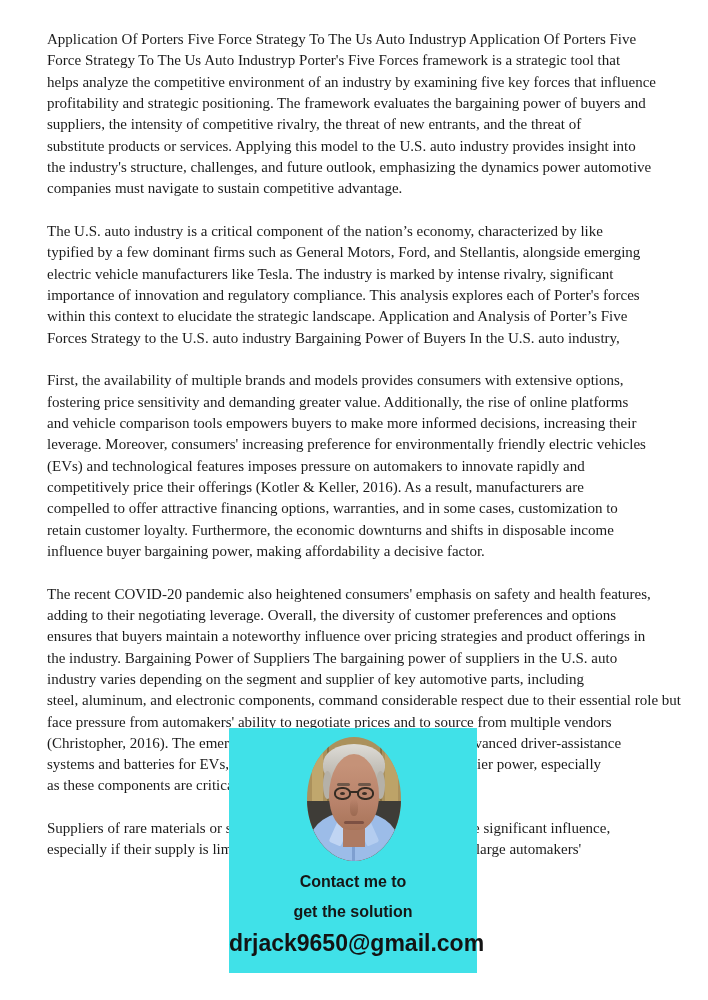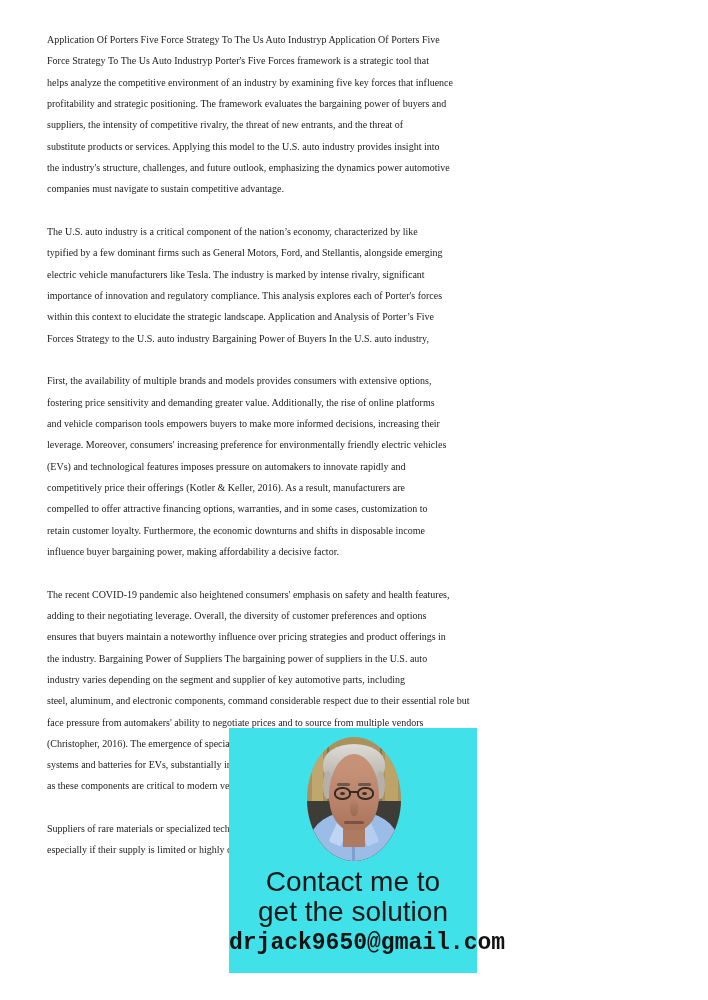--- a/index.html
+++ b/index.html
@@ -1,18 +1,18 @@
 <!DOCTYPE html>
 <html><head>
 <meta charset="utf-8">
 <style>
   html,body{margin:0;padding:0;background:#ffffff;}
   .page{position:relative;width:708px;height:1000px;background:#ffffff;overflow:hidden;
         font-family:"Liberation Serif",serif;color:#1b1b1b;}
-  .doc{position:absolute;left:47px;top:29px;width:630px;font-size:10px;line-height:21.33px;}
+  .doc{position:absolute;left:47px;top:29px;width:630px;font-size:15px;line-height:21.33px;}
   .para{margin:0 0 21.33px 0;}
   .line{white-space:nowrap;}
 
   
   .ad{position:absolute;left:229px;top:728px;width:248px;height:245px;background:#40E1E8;text-align:center;}
   .photo{position:absolute;left:78px;top:9px;width:94px;height:124px;border-radius:50%;overflow:hidden;background:#ab915c;}
   .photo *{position:absolute;}
   .ph-stripe-l{left:5px;top:0;width:11px;height:78px;background:#c0a76d;}
   .ph-stripe-r{right:3px;top:0;width:13px;height:80px;background:#bda368;}
   .ph-seam{left:20px;top:0;width:2px;height:76px;background:#8a7344;}
@@ -35,22 +35,22 @@
   .ph-glass-l{left:5px;}
   .ph-glass-r{left:28px;}
   .ph-bridge{left:21px;top:44px;width:8px;height:2px;background:#342b23;}
   .ph-eye{top:45px;width:5px;height:3px;background:#3c2f26;border-radius:50%;}
   .ph-eye-l{left:11px;}
   .ph-eye-r{left:33px;}
   .ph-nose{left:21px;top:52px;width:8px;height:17px;background:linear-gradient(180deg,rgba(0,0,0,0),#9c6a52);border-radius:40%;}
   .ph-mouth{left:15px;top:74px;width:20px;height:3px;background:#7d5143;border-radius:2px;}
 
   .ad-text{position:absolute;left:0;right:0;top:139px;}
-  .ad-line{font-family:"Liberation Sans",sans-serif;font-weight:400;font-size:28px;line-height:30px;color:#161616;}
-  .ad-email{font-family:Liberation Mono, monospace;font-weight:700;font-size:23px;line-height:32px;color:#131313;}
+  .ad-line{font-family:"Liberation Sans",sans-serif;font-weight:700;font-size:16px;line-height:30px;color:#161616;}
+  .ad-email{font-family:Liberation Sans, sans-serif;font-weight:700;font-size:23px;line-height:32px;color:#131313;}
 </style>
 </head>
 <body>
 
 <div class="page">
 
   <div class="doc">
     <div class="para">
       <div class="line">Application Of Porters Five Force Strategy To The Us Auto Industryp Application Of Porters Five</div>
       <div class="line">Force Strategy To The Us Auto Industryp Porter's Five Forces framework is a strategic tool that</div>
@@ -74,21 +74,21 @@
       <div class="line">fostering price sensitivity and demanding greater value. Additionally, the rise of online platforms</div>
       <div class="line">and vehicle comparison tools empowers buyers to make more informed decisions, increasing their</div>
       <div class="line">leverage. Moreover, consumers' increasing preference for environmentally friendly electric vehicles</div>
       <div class="line">(EVs) and technological features imposes pressure on automakers to innovate rapidly and</div>
       <div class="line">competitively price their offerings (Kotler &amp; Keller, 2016). As a result, manufacturers are</div>
       <div class="line">compelled to offer attractive financing options, warranties, and in some cases, customization to</div>
       <div class="line">retain customer loyalty. Furthermore, the economic downturns and shifts in disposable income</div>
       <div class="line">influence buyer bargaining power, making affordability a decisive factor.</div>
     </div>
     <div class="para">
-      <div class="line">The recent COVID-19 pandemic also heightened consumers' emphasis on safety and health features,</div>
+      <div class="line">The recent COVID-20 pandemic also heightened consumers' emphasis on safety and health features,</div>
       <div class="line">adding to their negotiating leverage. Overall, the diversity of customer preferences and options</div>
       <div class="line">ensures that buyers maintain a noteworthy influence over pricing strategies and product offerings in</div>
       <div class="line">the industry. Bargaining Power of Suppliers The bargaining power of suppliers in the U.S. auto</div>
       <div class="line">industry varies depending on the segment and supplier of key automotive parts, including</div>
       <div class="line">steel, aluminum, and electronic components, command considerable respect due to their essential role but</div>
       <div class="line">face pressure from automakers' ability to negotiate prices and to source from multiple vendors</div>
       <div class="line">(Christopher, 2016). The emergence of specialized components, like advanced driver-assistance</div>
       <div class="line">systems and batteries for EVs, substantially increases those firms' supplier power, especially</div>
       <div class="line">as these components are critical to modern vehicle performance.</div>
     </div>

